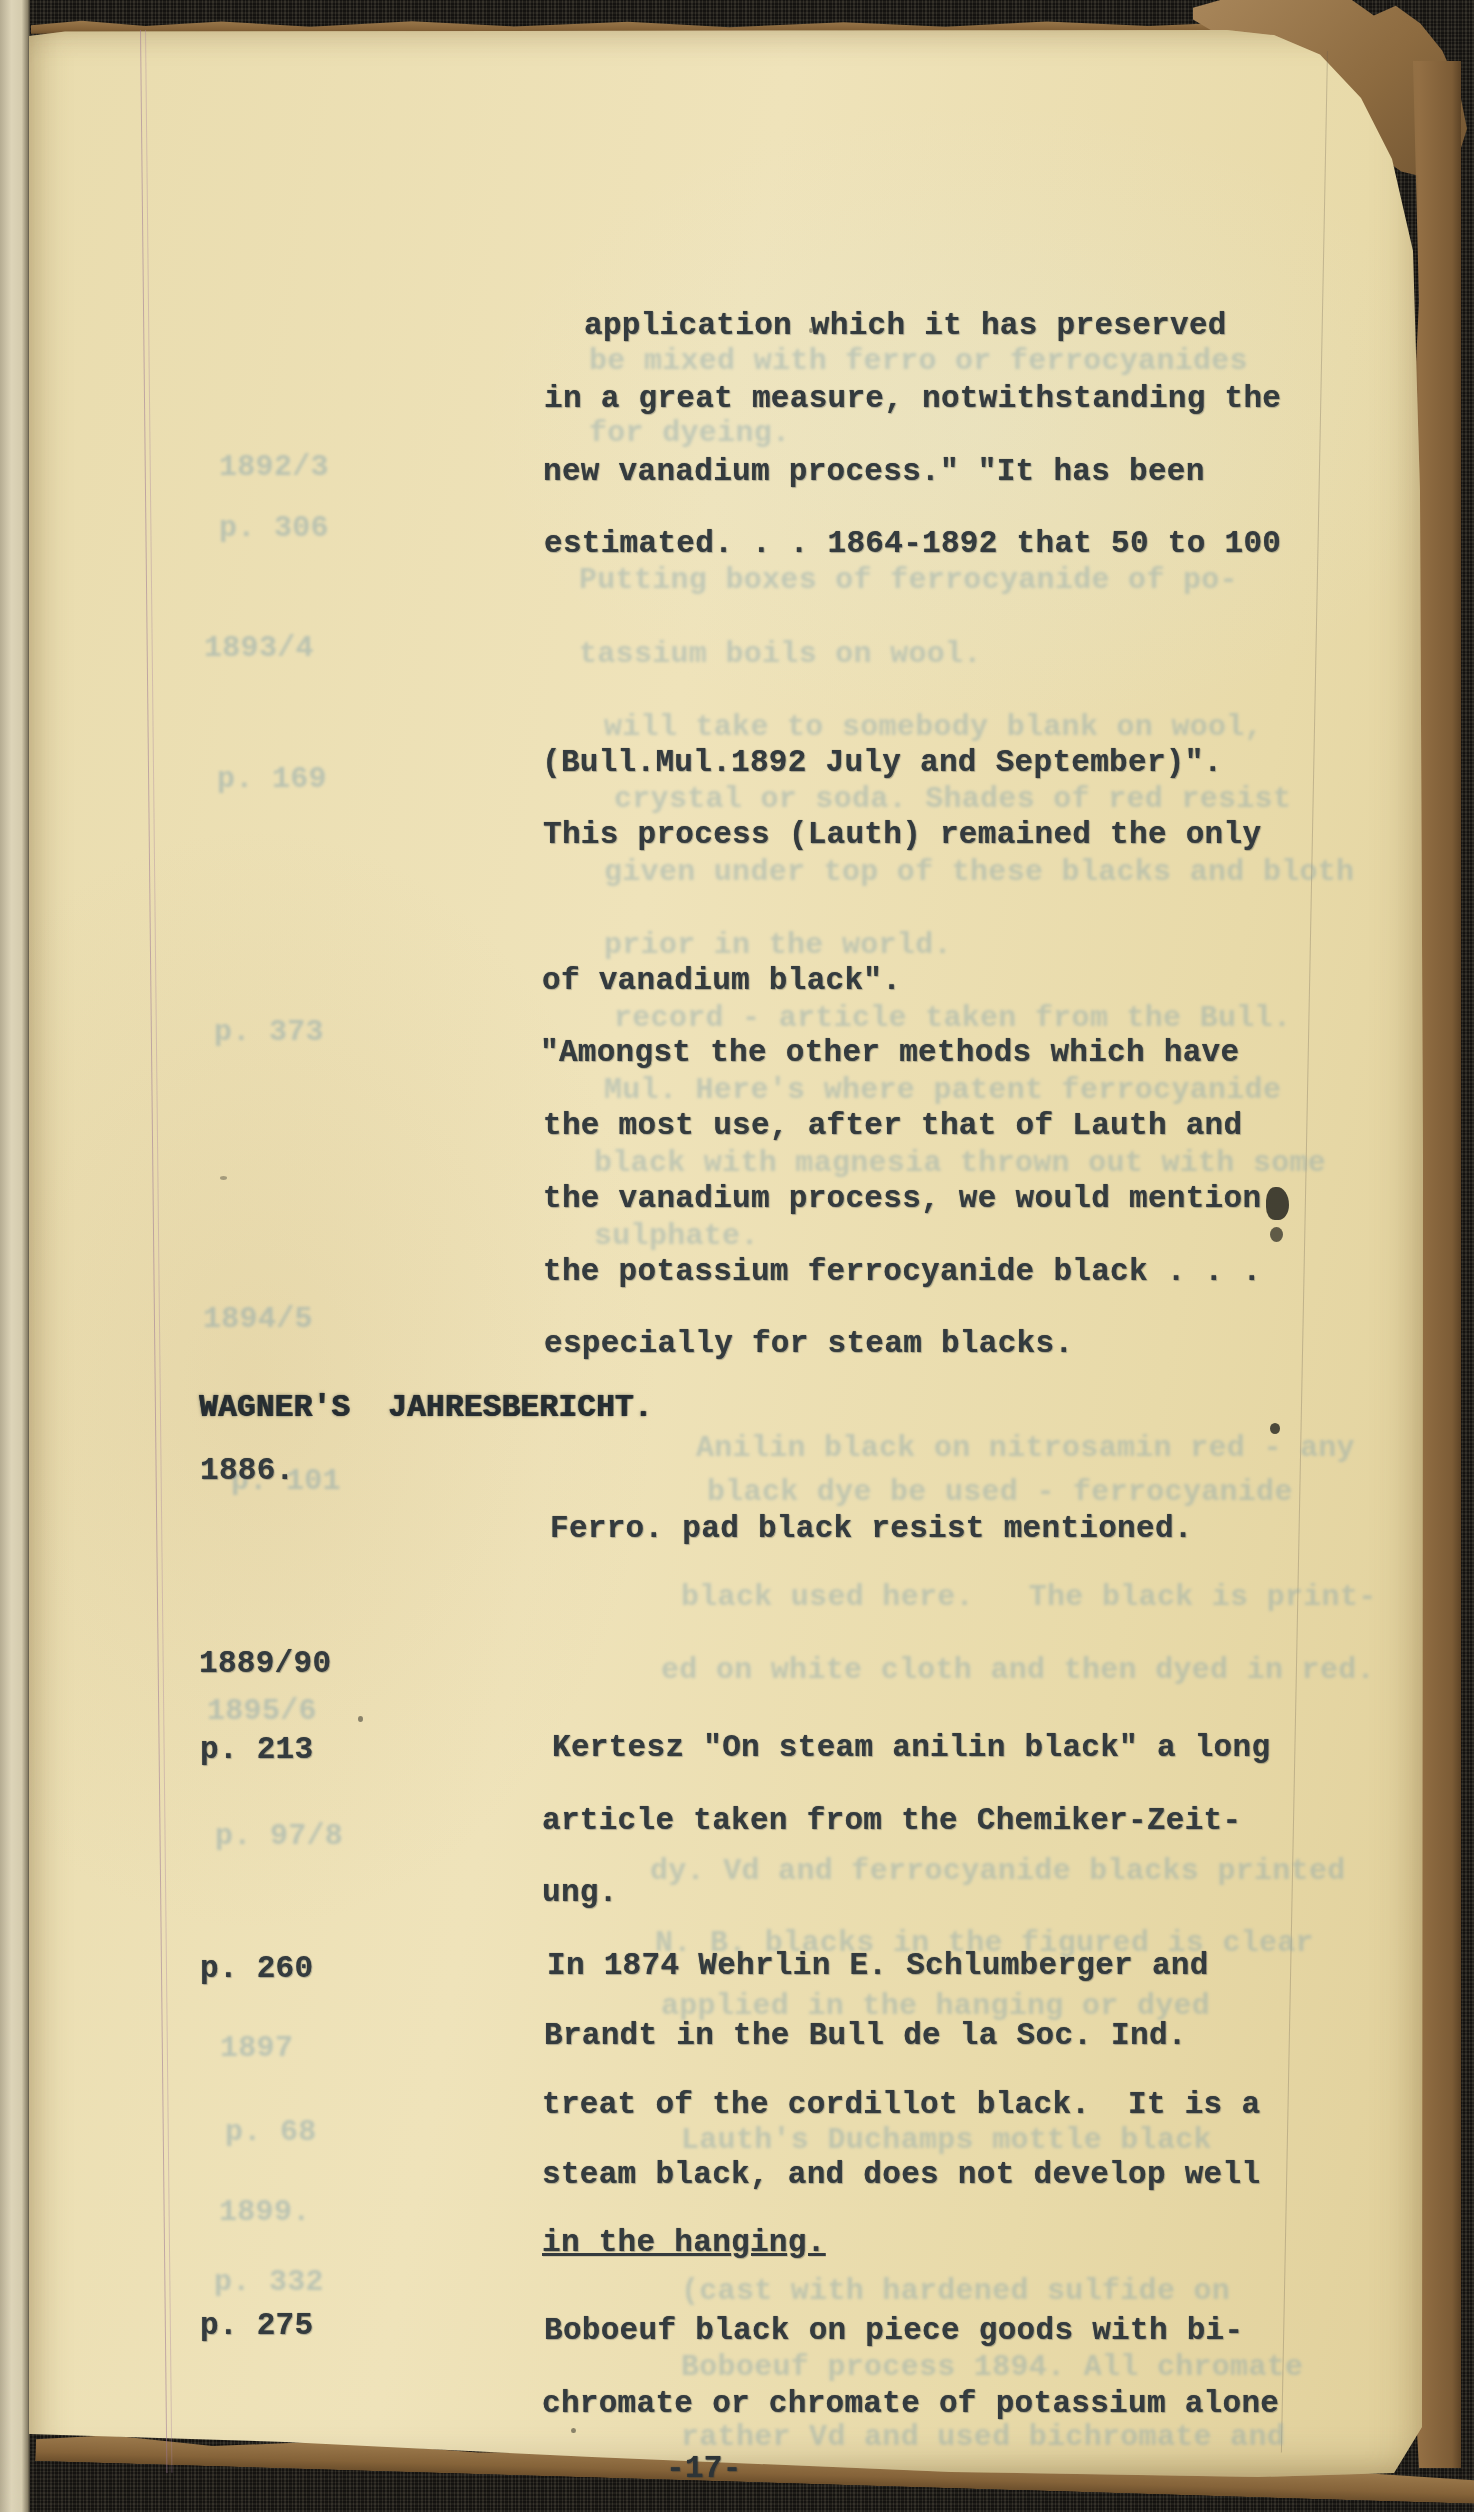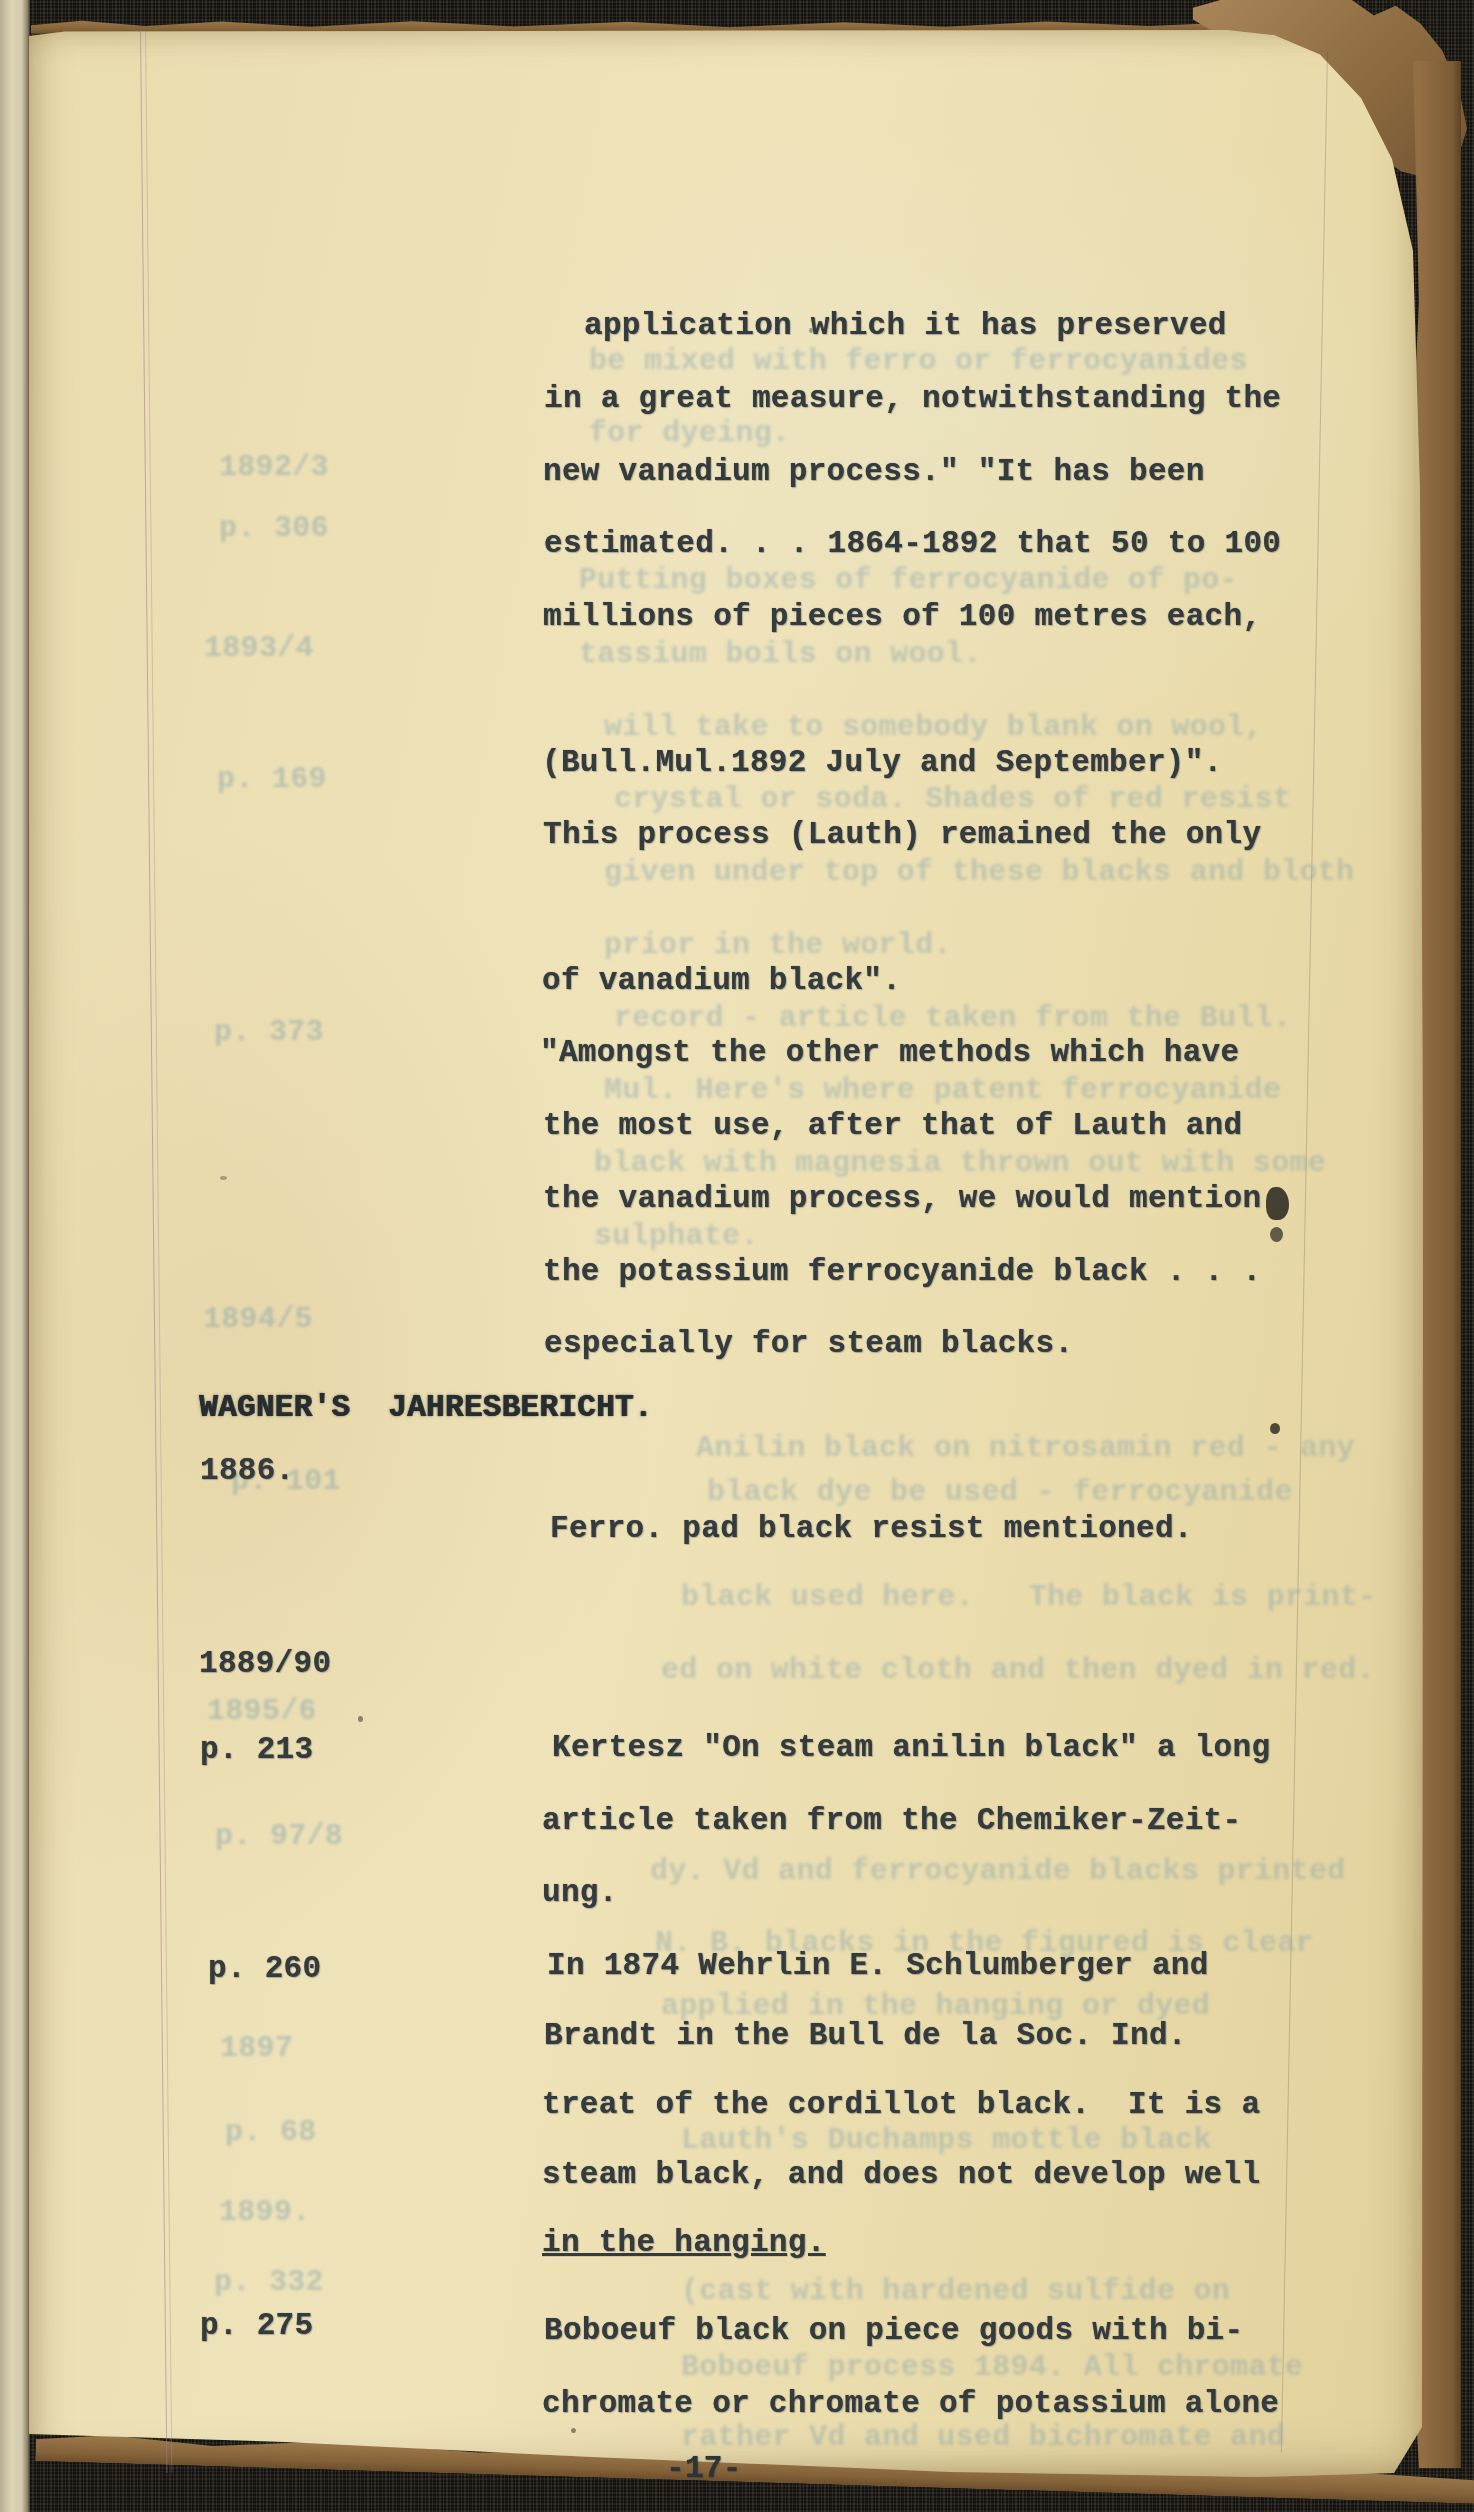--- a/index.html
+++ b/index.html
@@ -144,38 +144,37 @@
       <div class="gline gnote" style="left: 220px; top: 2031px;">1897</div>
       <div class="gline gnote" style="left: 225px; top: 2115px;">p. 68</div>
       <div class="gline gnote" style="left: 219px; top: 2195px;">1899.</div>
       <div class="gline gnote" style="left: 214px; top: 2265px;">p. 332</div>
     </div>
   <div id="typed-layer" class="layer">
       <div class="tline" style="left: 584px; top: 308px;">application which it has preserved</div>
       <div class="tline" style="left: 544px; top: 381px;">in a great measure, notwithstanding the</div>
       <div class="tline" style="left: 543px; top: 454px;">new vanadium process." "It has been</div>
       <div class="tline" style="left: 544px; top: 526px; text-align: right;">estimated. . . 1864-1892 that 50 to 100</div>
-      <div class="tline" style="left: 543px; top: 599px;">millions of pieces of 100 metres each,</div>
       <div class="tline" style="left: 542px; top: 745px;">(Bull.Mul.1892 July and September)".</div>
       <div class="tline" style="left: 543px; top: 817px;">This process (Lauth) remained the only</div>
       <div class="tline" style="left: 542px; top: 963px;">of vanadium black".</div>
       <div class="tline" style="left: 540px; top: 1035px;">"Amongst the other methods which have</div>
       <div class="tline" style="left: 543px; top: 1108px;">the most use, after that of Lauth and</div>
       <div class="tline" style="left: 543px; top: 1181px;">the vanadium process, we would mention</div>
       <div class="tline" style="left: 543px; top: 1254px;">the potassium ferrocyanide black . . .</div>
       <div class="tline" style="left: 544px; top: 1326px;">especially for steam blacks.</div>
       <div class="tline heavy" style="left: 199px; top: 1390px;">WAGNER'S  JAHRESBERICHT.</div>
       <div class="tline" style="left: 200px; top: 1453px;">1886.</div>
       <div class="tline" style="left: 550px; top: 1511px;">Ferro. pad black resist mentioned.</div>
       <div class="tline" style="left: 199px; top: 1646px;">1889/90</div>
       <div class="tline" style="left: 200px; top: 1732px;">p. 213</div>
       <div class="tline" style="left: 552px; top: 1730px;">Kertesz "On steam anilin black" a long</div>
       <div class="tline" style="left: 542px; top: 1803px;">article taken from the Chemiker-Zeit-</div>
       <div class="tline" style="left: 542px; top: 1875px;">ung.</div>
-      <div class="tline" style="left: 208px; top: 1951px;">p. 260</div>
+      <div class="tline" style="left: 200px; top: 1951px;">p. 260</div>
       <div class="tline" style="left: 547px; top: 1948px;">In 1874 Wehrlin E. Schlumberger and</div>
       <div class="tline" style="left: 544px; top: 2018px;">Brandt in the Bull de la Soc. Ind.</div>
       <div class="tline" style="left: 542px; top: 2087px;">treat of the cordillot black.  It is a</div>
       <div class="tline" style="left: 542px; top: 2157px;">steam black, and does not develop well</div>
       <div class="tline" style="left: 542px; top: 2225px; text-decoration: underline;">in the hanging.</div>
       <div class="tline" style="left: 200px; top: 2308px;">p. 275</div>
       <div class="tline" style="left: 544px; top: 2313px;">Boboeuf black on piece goods with bi-</div>
       <div class="tline" style="left: 542px; top: 2386px;">chromate or chromate of potassium alone</div>
     </div>
   <div id="speck-layer" class="layer">

